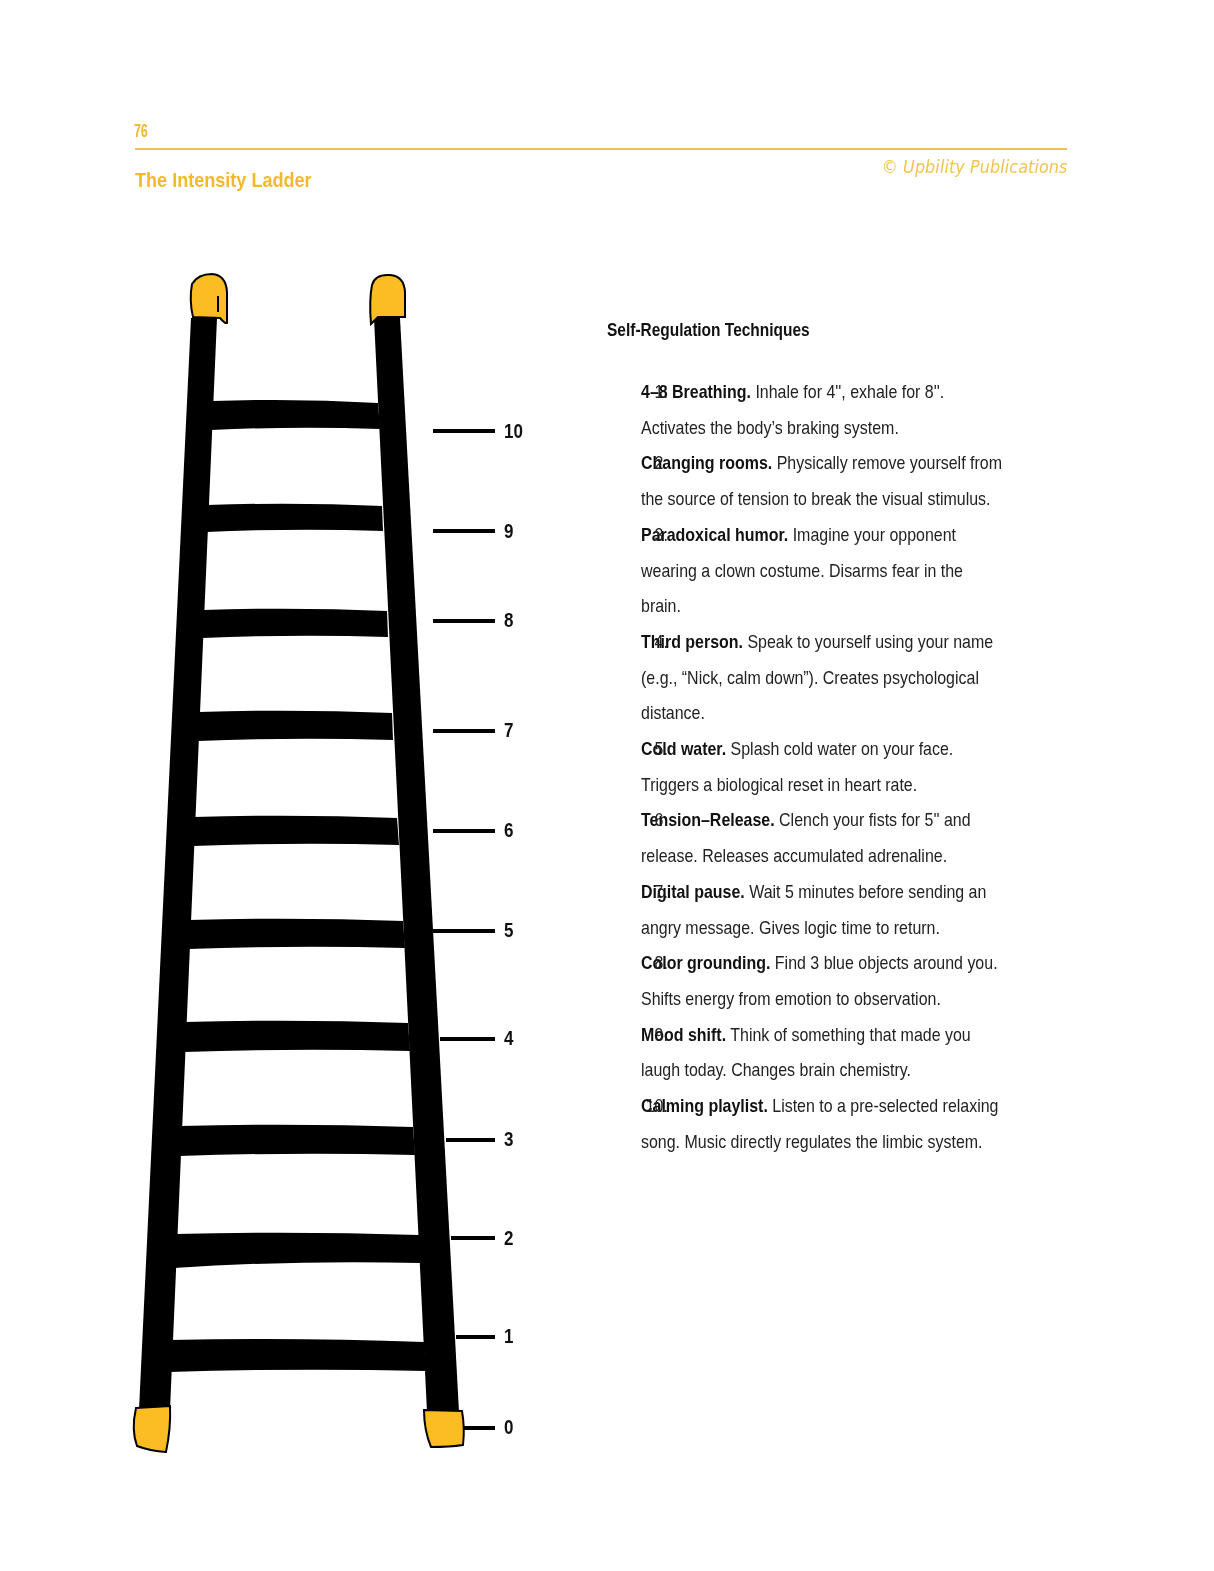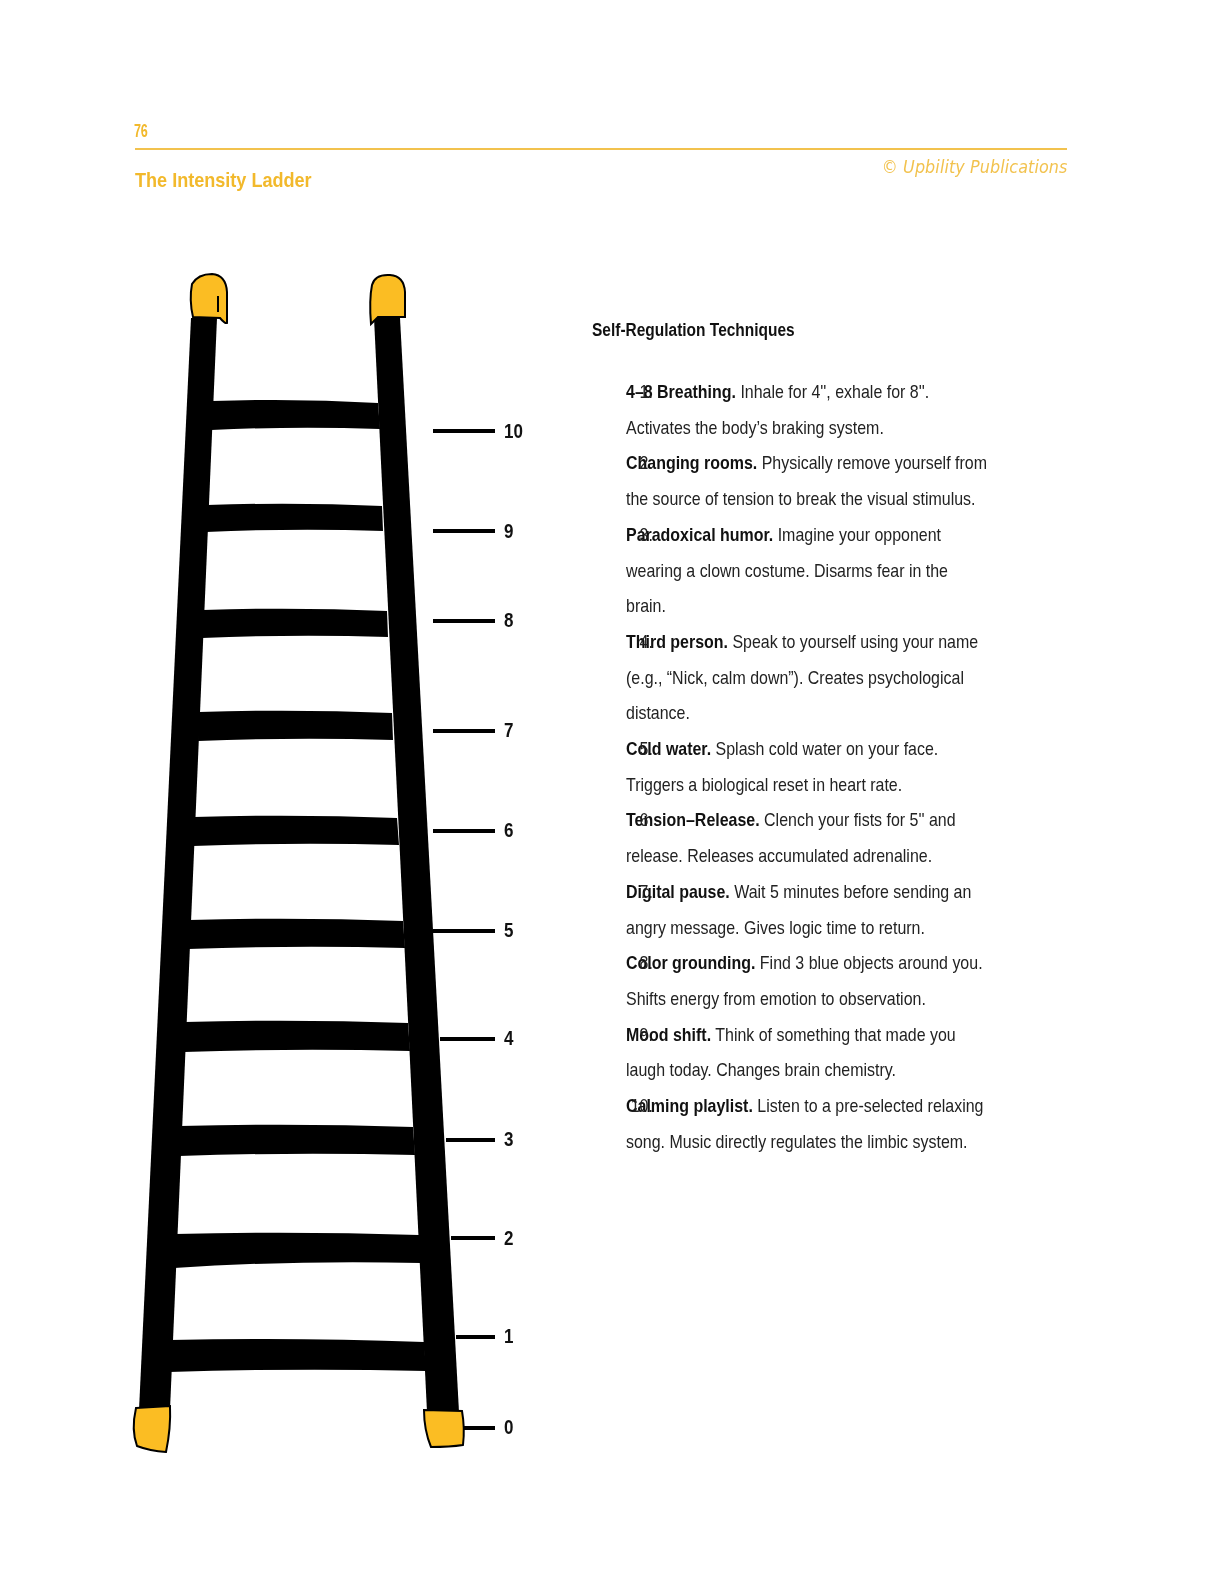--- a/index.html
+++ b/index.html
@@ -9,21 +9,21 @@
                  color: #f2b92c; transform: scaleX(0.7); transform-origin: left; letter-spacing: -0.5px; }
   .rule { position: absolute; left: 135px; top: 148px; width: 932px; height: 2px; background: #f2c24e; }
   .copyright { position: absolute; right: 147px; top: 157px; font-size: 17px; font-style: italic;
                color: #f2c24e; font-family: "DejaVu Sans", sans-serif; font-weight: normal; letter-spacing: 0.1px;
                transform: scaleX(0.94); transform-origin: right; }
   .title { position: absolute; left: 135px; top: 168px; font-size: 21px; font-weight: bold; color: #f2b92c;
            transform: scaleX(0.86); transform-origin: left; white-space: nowrap; }
   .ladder-svg { position: absolute; left: 0; top: 0; }
   .scale-label { position: absolute; left: 504px; font-size: 20px; font-weight: bold; color: #111;
                  transform: scaleX(0.85); transform-origin: left; line-height: 1; }
-  .techniques { position: absolute; left: 592px; top: 318px; width: 440px; }
+  .techniques { position: absolute; left: 607px; top: 318px; width: 440px; }
   .tech-heading { font-size: 18px; font-weight: bold; margin: 0; line-height: 24px;
                   transform: scaleX(0.86); transform-origin: left; white-space: nowrap; }
   .tech-list { list-style: none; margin: 0; padding: 0; position: absolute; top: 56px; left: 0; width: 460px; }
   .tech-item { position: relative; padding-left: 34px; font-size: 19px; line-height: 35.7px;
                color: #222; }
   .tech-num { position: absolute; left: -4px; width: 36px; text-align: right; top: 0; }
   .tech-item .inner { display: block; transform: scaleX(0.84); transform-origin: left; width: 500px; }
   .tech-title { font-weight: bold; color: #111; }
 </style>
 </head>

